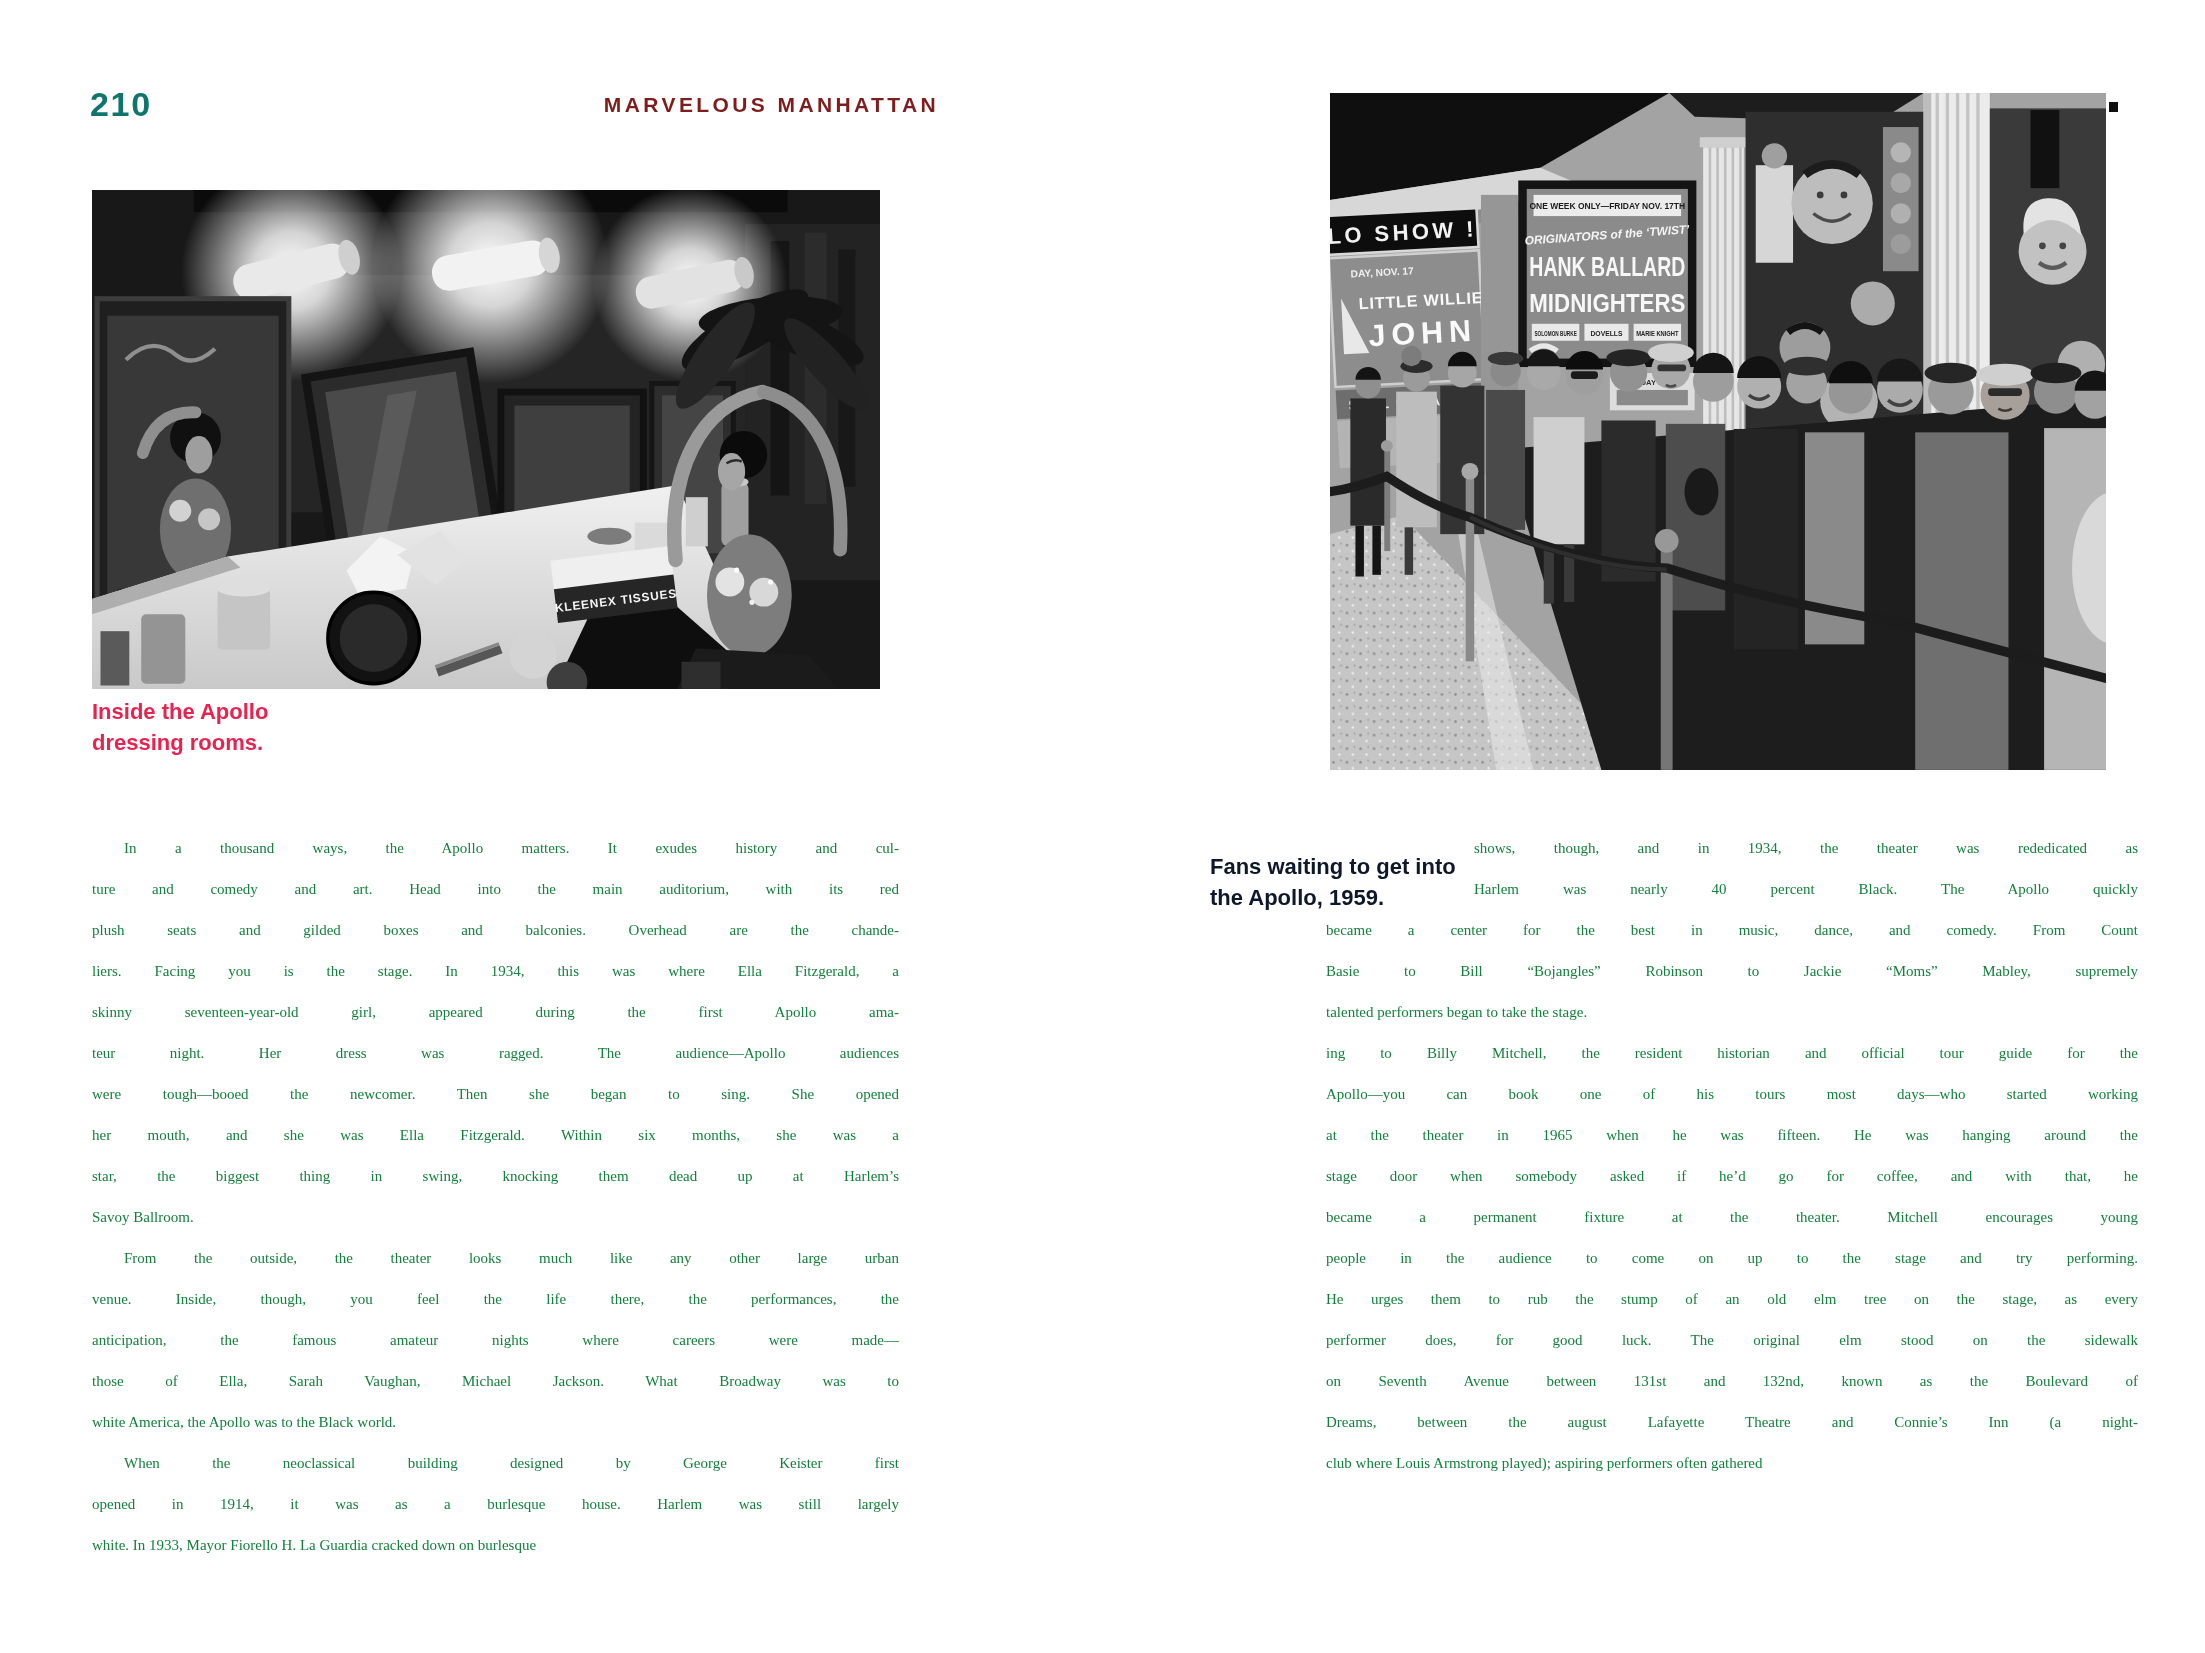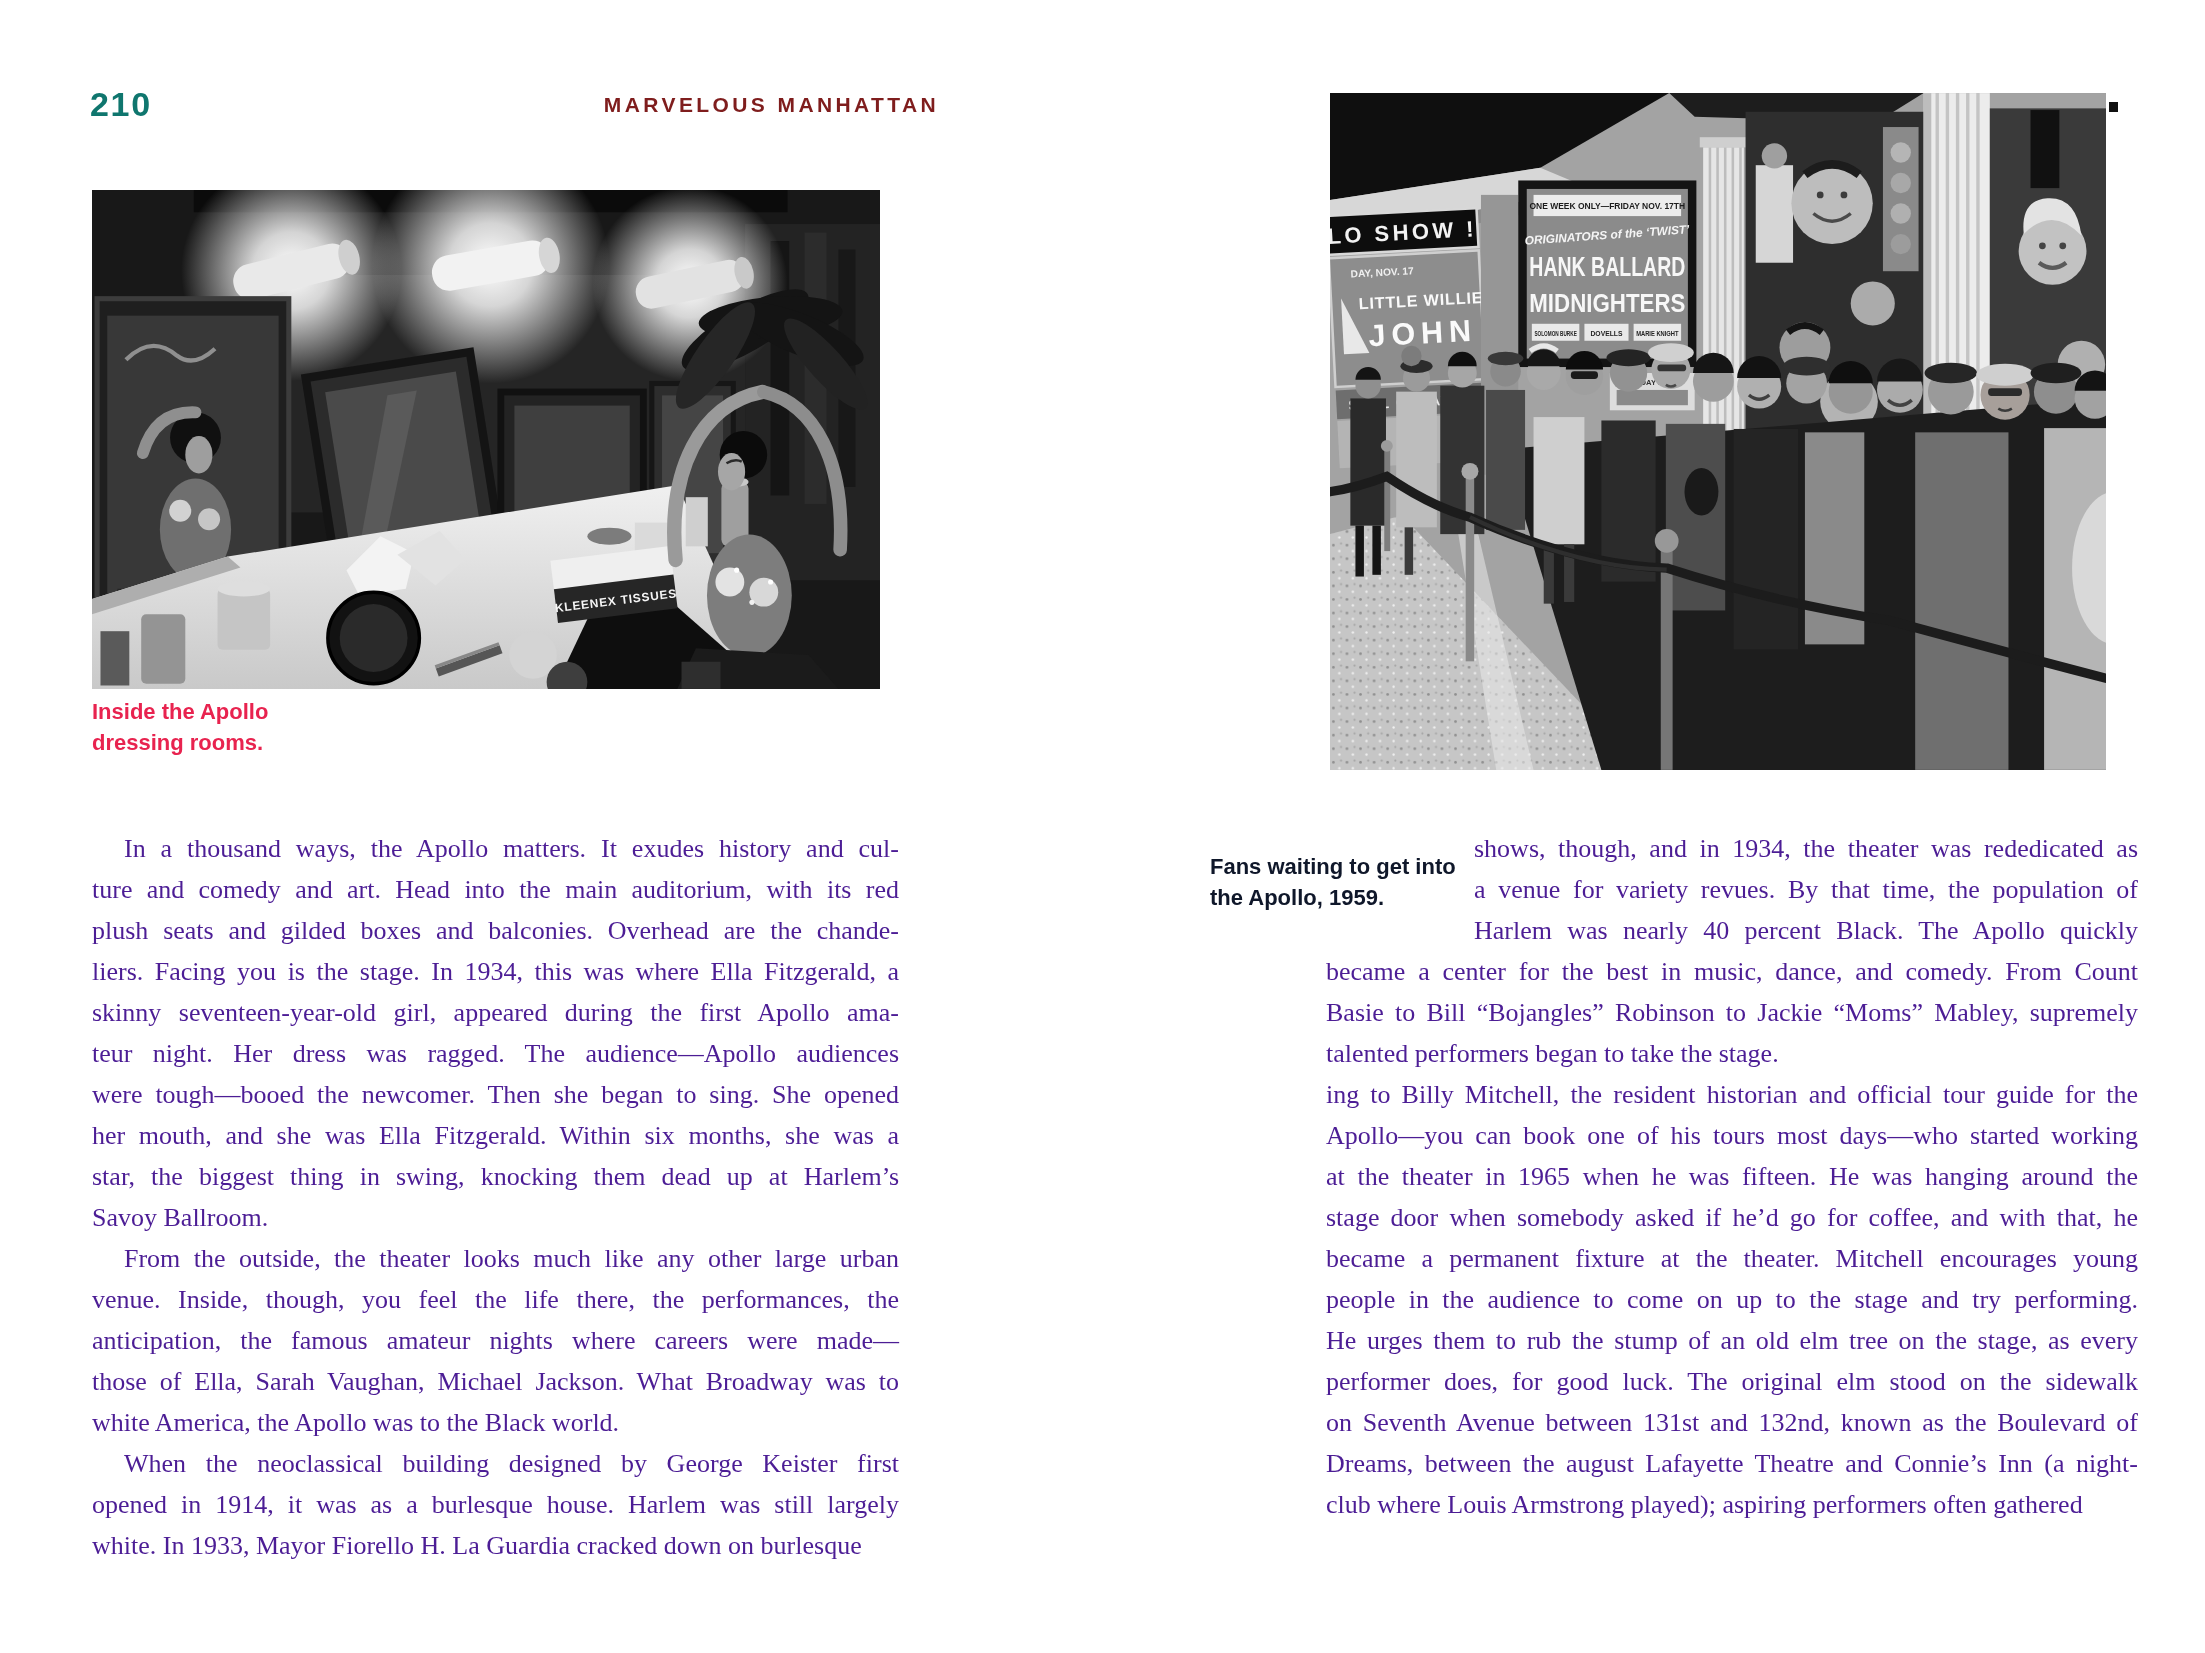--- a/index.html
+++ b/index.html
@@ -18,21 +18,21 @@
   .photo-left{left:92px;top:190px;width:788px;height:499px;background:#1a1a1a;}
   .photo-right{left:1330px;top:93px;width:776px;height:677px;background:#9a9a9a;}
   .photo-left svg,.photo-right svg{display:block;}
   .corner-marker{left:2109px;top:102px;width:9.3px;height:10.2px;background:#101010;}
   
   .caption{font-family:"Liberation Sans",sans-serif;font-weight:700;
     font-size:22px;line-height:31px;}
   .cap-left{left:92px;top:696px;width:356px;}
   .cap-right{left:1210px;top:843px;width:263px;}
   
-  .bodycol{font-size:26px;line-height:41px;color:#4c1d95;}
+  .bodycol{font-size:15px;line-height:41px;color:#15803d;}
   .col-left{left:92px;top:828px;width:807px;}
   .col-right{left:1326px;top:828px;width:812px;}
   .bline{height:41px;}
   .bline.j{text-align:justify;text-align-last:justify;}
   .bline.ind{text-indent:32px;}
   .col-right .bline.wrap{margin-left:148px;}
   .para{margin:0;}
 </style>
 </head>
 <body>
@@ -375,21 +375,20 @@
 <div class="abs corner-marker"></div>
 
 <div class="abs caption cap-right" style="color:#0f172a;margin-top:8px;">
   <div>Fans waiting to get into</div>
   <div>the Apollo, 1959.</div>
 </div>
 
 <div class="abs bodycol col-right">
     <div class="para">
       <div class="bline j wrap">shows, though, and in 1934, the theater was rededicated as</div>
-      <div class="bline j wrap">a venue for variety revues. By that time, the population of</div>
       <div class="bline j wrap">Harlem was nearly 40 percent Black. The Apollo quickly</div>
       <div class="bline j">became a center for the best in music, dance, and comedy. From Count</div>
       <div class="bline j">Basie to Bill “Bojangles” Robinson to Jackie “Moms” Mabley, supremely</div>
       <div class="bline">talented performers began to take the stage.</div>
     </div>
     <div class="para">
       <div class="bline j">ing to Billy Mitchell, the resident historian and official tour guide for the</div>
       <div class="bline j">Apollo—you can book one of his tours most days—who started working</div>
       <div class="bline j">at the theater in 1965 when he was fifteen. He was hanging around the</div>
       <div class="bline j">stage door when somebody asked if he’d go for coffee, and with that, he</div>

